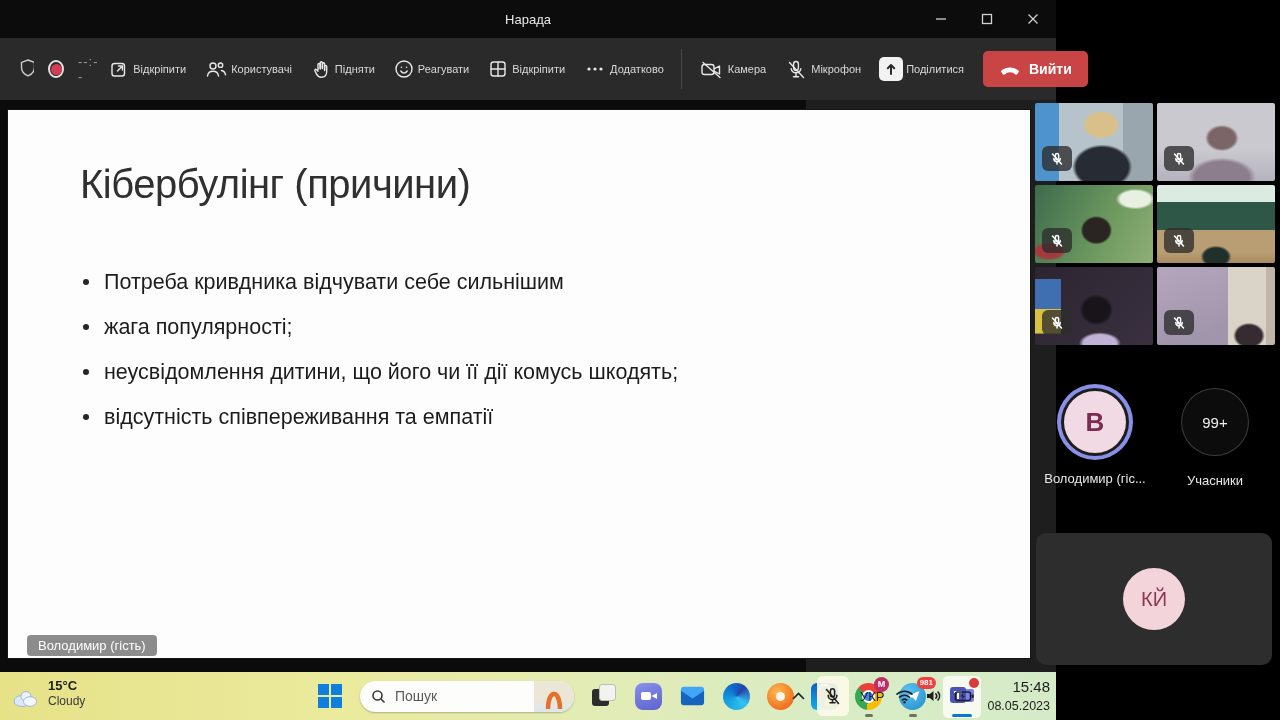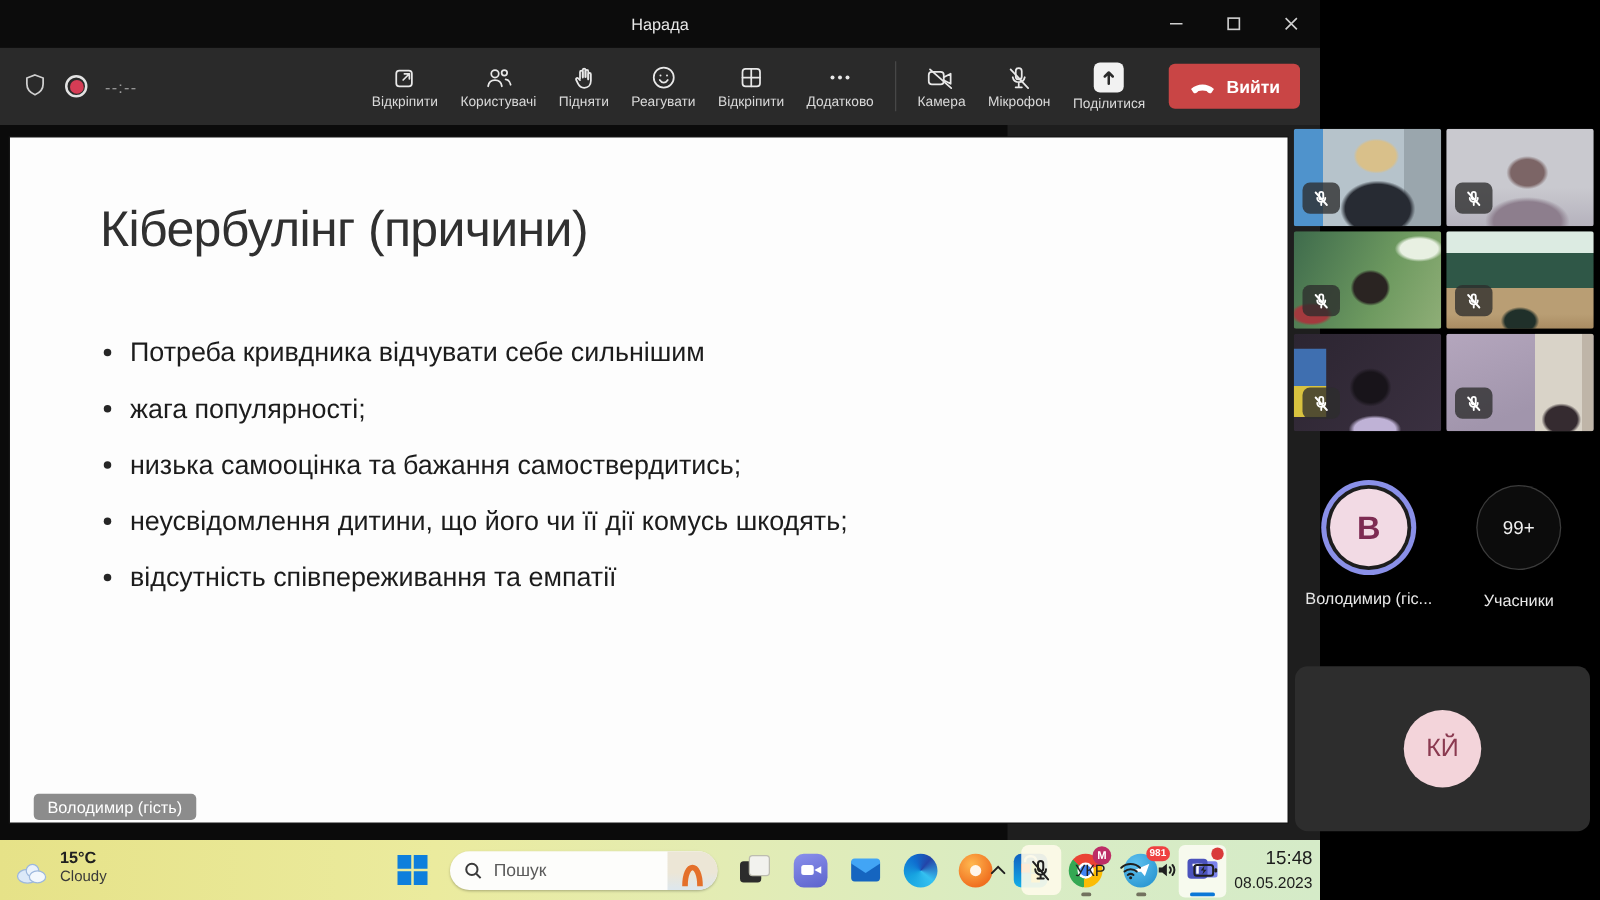--- a/index.html
+++ b/index.html
@@ -17,21 +17,21 @@
 
   
   .toolbar { height:62px; background:var(--toolbar-bg,#2a2a2a); display:flex; align-items:center;
     padding:0 10px; flex:0 0 auto; }
   .rec-group { display:flex; align-items:center; gap:14px; margin-left:8px; }
   .rec-dot { width:18px; height:18px; border-radius:50%; border:2px solid #e3e3e3;
     display:flex; align-items:center; justify-content:center; }
   .rec-dot i { width:11px; height:11px; border-radius:50%; background:#d63c55; display:block; }
   .timer { color:#9a9a9a; font-size:13px; letter-spacing:1px; }
   .tb-buttons { margin-left:auto; display:flex; align-items:center; }
-  .tb-btn { display:flex; flex-direction:column; align-items:center; justify-content:center;
+  .tb-btn { display:flex; align-items:center; justify-content:center;
     padding:0 9px; gap:3px; height:58px; cursor:default; }
   .tb-btn svg { stroke:#e8e8e8; fill:none; stroke-width:1.4; stroke-linecap:round; stroke-linejoin:round; }
   .tb-btn .lbl { color:#d9d9d9; font-size:11px; white-space:nowrap; }
   .tb-sep { width:1px; height:40px; background:#474747; margin:0 8px; }
   .share-box { width:24px; height:24px; background:#f2f2f2; border-radius:5px;
     display:flex; align-items:center; justify-content:center; }
   .share-box svg { stroke:#2b2b2b; stroke-width:2; }
   .leave-btn { background:var(--accent-red,#c94949); border:none; border-radius:5px;
     height:36px; padding:0 16px; margin:0 6px 14px 10px; display:flex; align-items:center; gap:8px;
     align-self:center; margin-bottom:0; }
@@ -303,21 +303,20 @@
   </div>
 
   <div class="stage">
     <div class="panel-bg"></div>
 
     <div class="slide">
       <div class="slide-title">Кібербулінг (причини)</div>
       <ul class="slide-bullets">
         <li>Потреба кривдника відчувати себе сильнішим</li>
         <li>жага популярності;</li>
-        <li>низька самооцінка та бажання самоствердитись;</li>
         <li>неусвідомлення дитини, що його чи її дії комусь шкодять;</li>
         <li>відсутність співпереживання та емпатії</li>
       </ul>
       <div class="presenter-tag">Володимир (гість)</div>
     </div>
 
     <div class="video-grid">
       <div class="vtile v1">
         <span class="mute-badge">
           <svg width="14" height="14">

